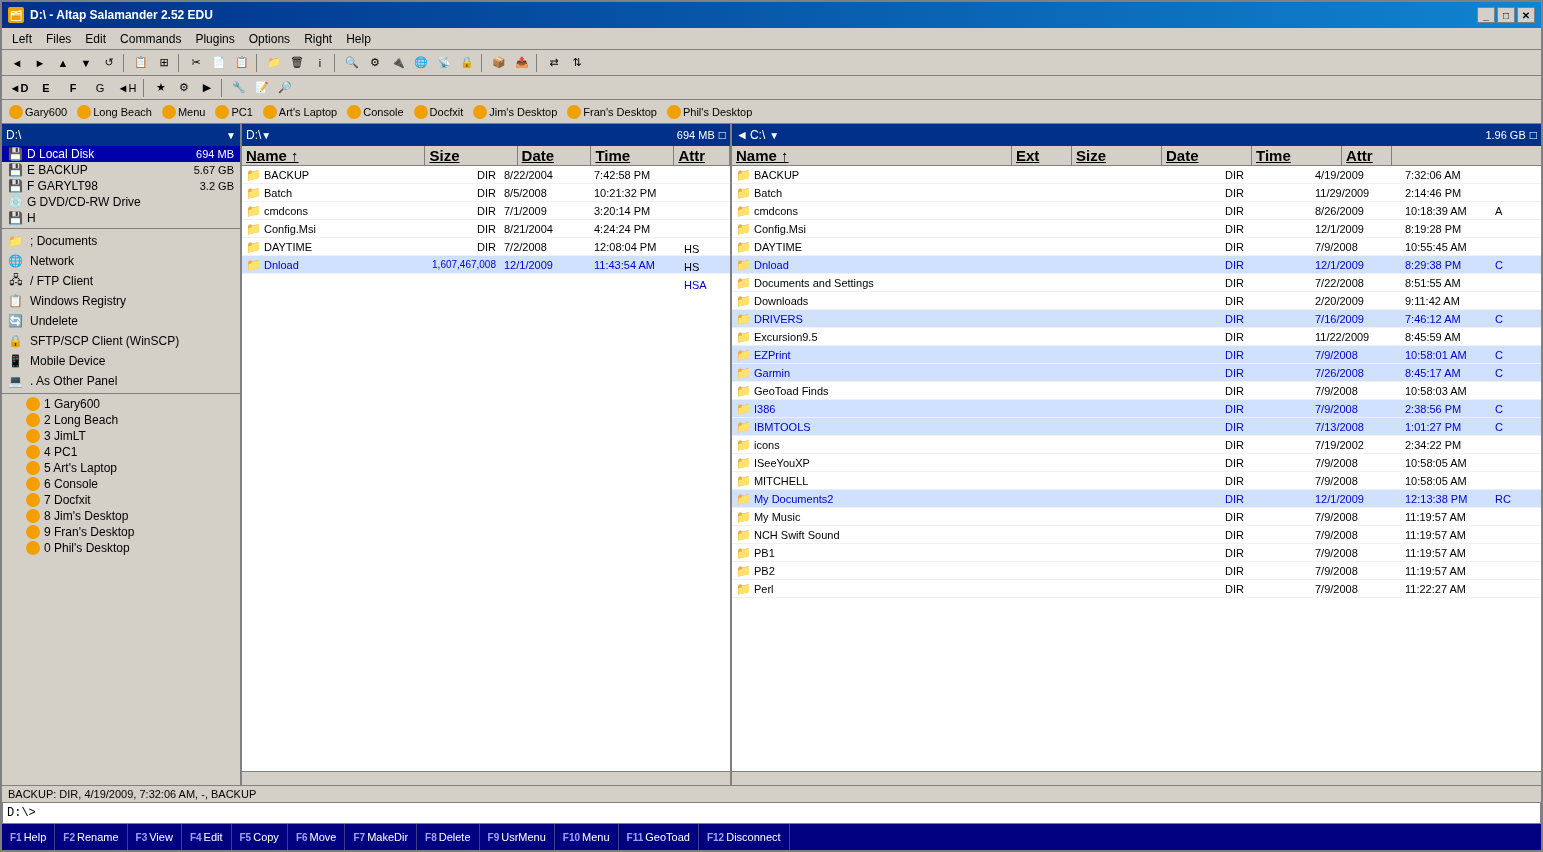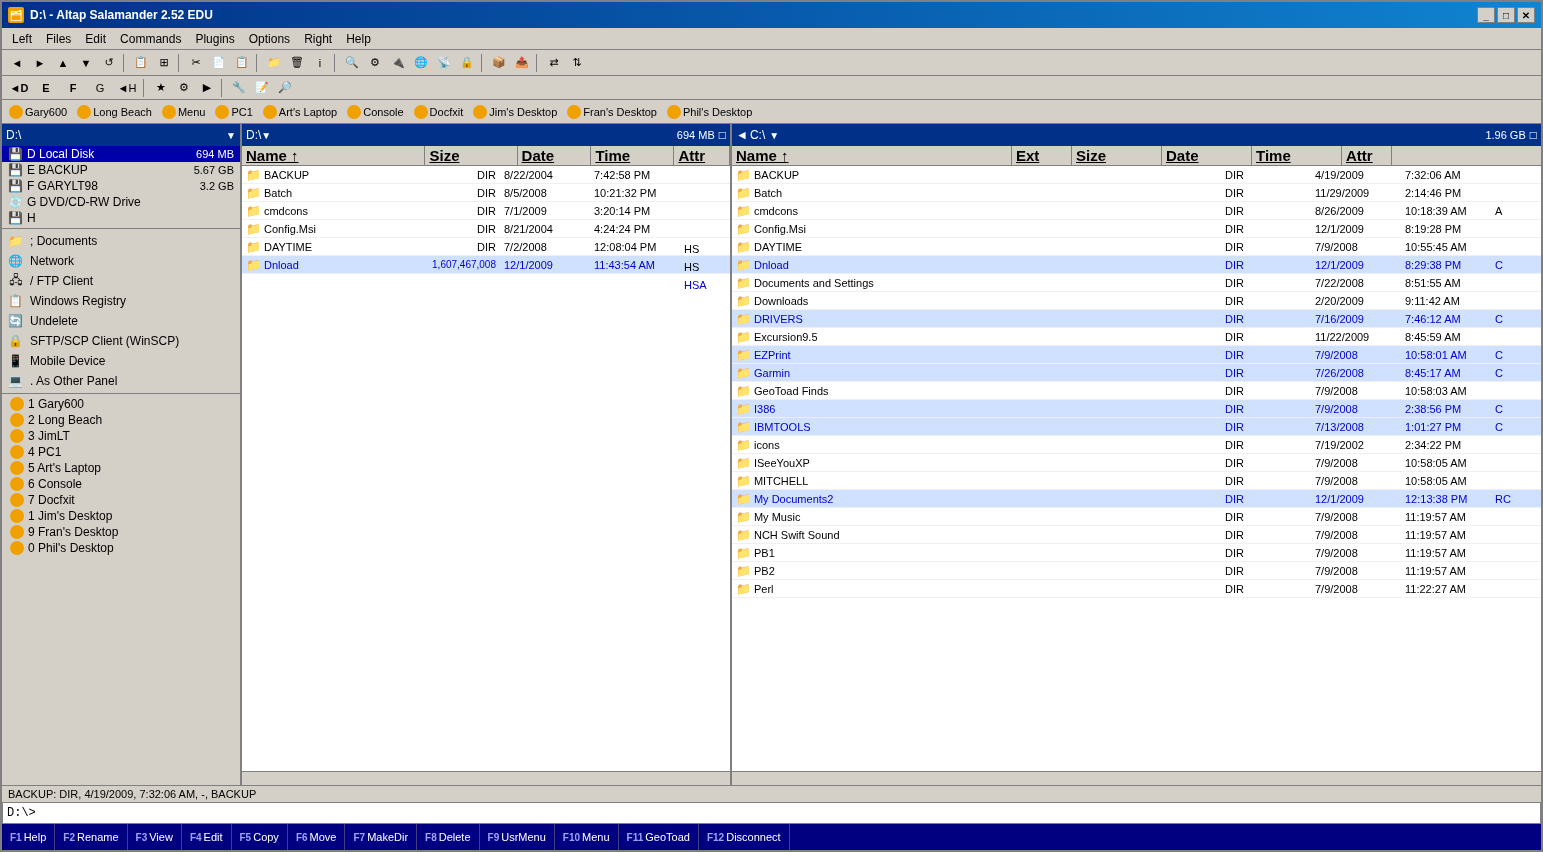--- a/index.html
+++ b/index.html
@@ -182,21 +182,21 @@
       height: 16px;
       display: flex;
       align-items: center;
       justify-content: center;
       font-size: 12px;
     }
     .bookmark-item {
       display: flex;
       align-items: center;
       gap: 4px;
-      padding: 1px 8px;
+      padding: 1px 24px;
       cursor: pointer;
       font-size: 12px;
       color: #000;
     }
     .bookmark-icon {
       width: 14px;
       height: 14px;
       background: #f0a000;
       border-radius: 50%;
       display: inline-block;
@@ -573,21 +573,21 @@
       <div class="bookmark-item">
         <span class="bookmark-icon"></span>
         <span>6 Console</span>
       </div>
       <div class="bookmark-item">
         <span class="bookmark-icon"></span>
         <span>7 Docfxit</span>
       </div>
       <div class="bookmark-item">
         <span class="bookmark-icon"></span>
-        <span>1 Jim's Desktop</span>
+        <span>8 Jim's Desktop</span>
       </div>
       <div class="bookmark-item">
         <span class="bookmark-icon"></span>
         <span>9 Fran's Desktop</span>
       </div>
       <div class="bookmark-item">
         <span class="bookmark-icon"></span>
         <span>0 Phil's Desktop</span>
       </div>
     </div>

